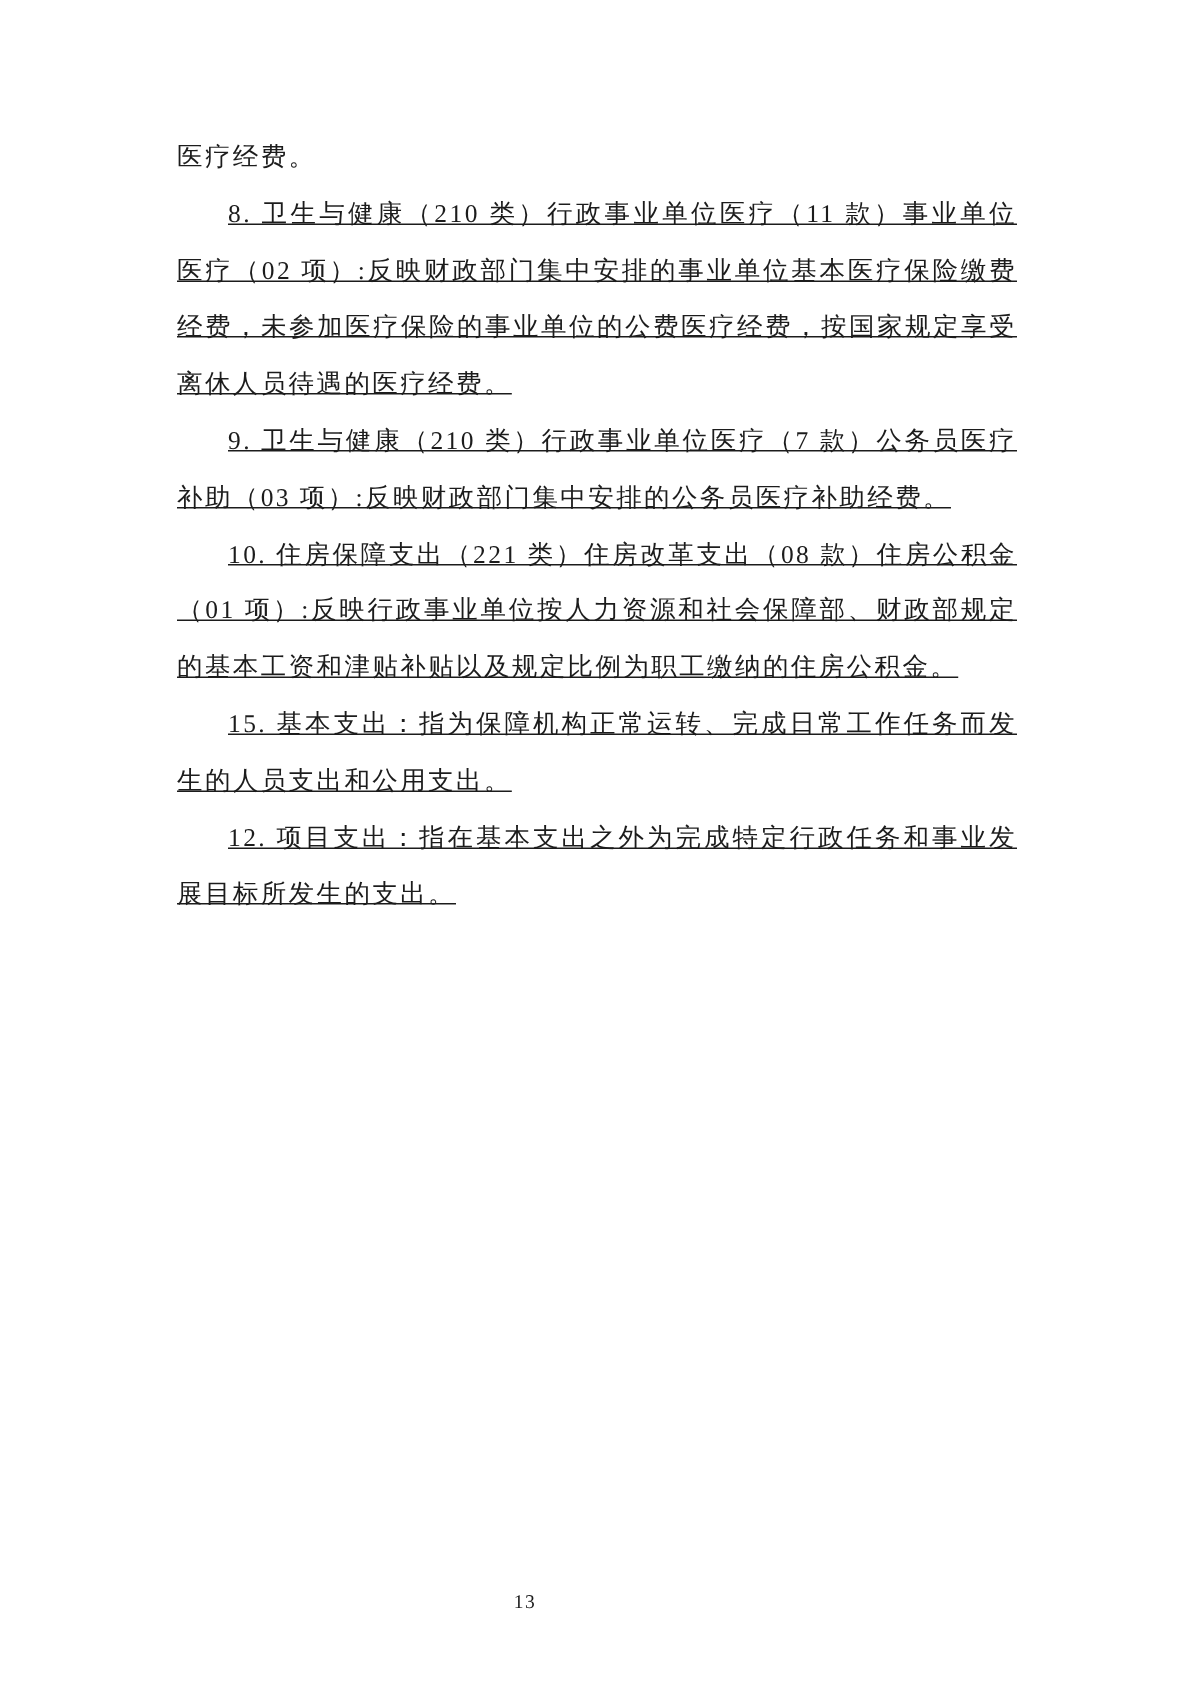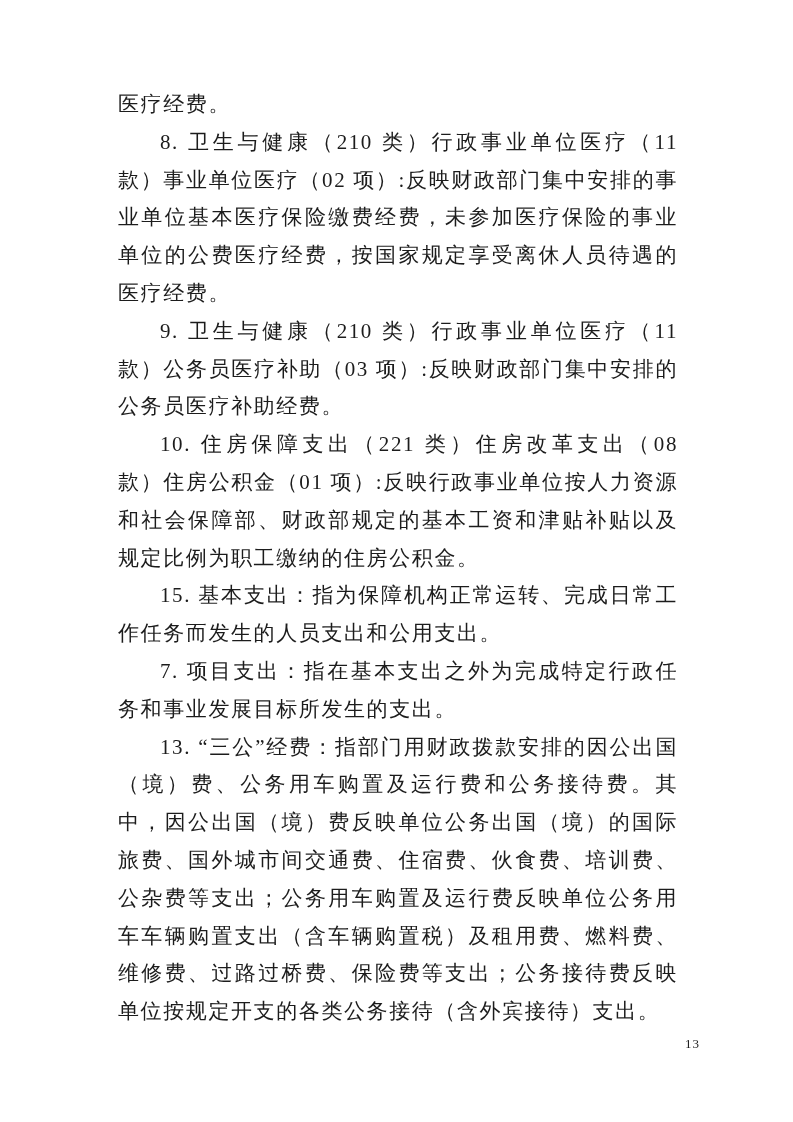--- a/index.html
+++ b/index.html
@@ -24,48 +24,48 @@
     background: #ffffff;
   }
   .text-block {
     position: absolute;
     left: 118px;
     top: 86px;
     width: 560px;
   }
   .text-block p {
     margin: 0;
-    font-size: 21px;
+    font-size: 17px;
     line-height: 37.8px;
     letter-spacing: 1.6px;
     text-align: justify;
     text-justify: inter-ideograph;
     word-break: break-all;
   }
   .text-block p.indent {
     text-indent: 2em;
+    text-decoration: underline;
   }
   .page-number {
     position: absolute;
     left: 0;
-    top: 1036px;
+    top: 1060px;
     width: 700px;
-    text-align: right;
+    text-align: center;
     font-size: 13px;
     letter-spacing: 1px;
     color: #1c1c1c;
   }
 </style>
 </head>
 <body>
 
 <div class="page">
   <div class="text-block">
     <p>医疗经费。</p>
     <p class="indent">8. 卫生与健康（210 类）行政事业单位医疗（11 款）事业单位医疗（02 项）:反映财政部门集中安排的事业单位基本医疗保险缴费经费，未参加医疗保险的事业单位的公费医疗经费，按国家规定享受离休人员待遇的医疗经费。</p>
-    <p class="indent">9. 卫生与健康（210 类）行政事业单位医疗（11 款）公务员医疗补助（03 项）:反映财政部门集中安排的公务员医疗补助经费。</p>
+    <p class="indent">9. 卫生与健康（210 类）行政事业单位医疗（7 款）公务员医疗补助（03 项）:反映财政部门集中安排的公务员医疗补助经费。</p>
     <p class="indent">10. 住房保障支出（221 类）住房改革支出（08 款）住房公积金（01 项）:反映行政事业单位按人力资源和社会保障部、财政部规定的基本工资和津贴补贴以及规定比例为职工缴纳的住房公积金。</p>
     <p class="indent">15. 基本支出：指为保障机构正常运转、完成日常工作任务而发生的人员支出和公用支出。</p>
-    <p class="indent">7. 项目支出：指在基本支出之外为完成特定行政任务和事业发展目标所发生的支出。</p>
-    <p class="indent">13. “三公”经费：指部门用财政拨款安排的因公出国（境）费、公务用车购置及运行费和公务接待费。其中，因公出国（境）费反映单位公务出国（境）的国际旅费、国外城市间交通费、住宿费、伙食费、培训费、公杂费等支出；公务用车购置及运行费反映单位公务用车车辆购置支出（含车辆购置税）及租用费、燃料费、维修费、过路过桥费、保险费等支出；公务接待费反映单位按规定开支的各类公务接待（含外宾接待）支出。</p>
+    <p class="indent">12. 项目支出：指在基本支出之外为完成特定行政任务和事业发展目标所发生的支出。</p>
   </div>
   <div class="page-number">13</div>
 </div>
 
 </body></html>

